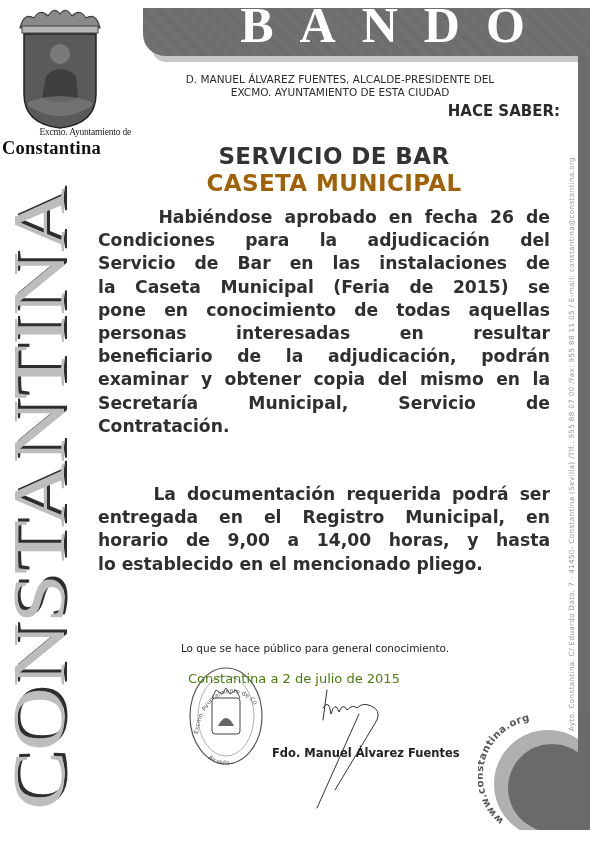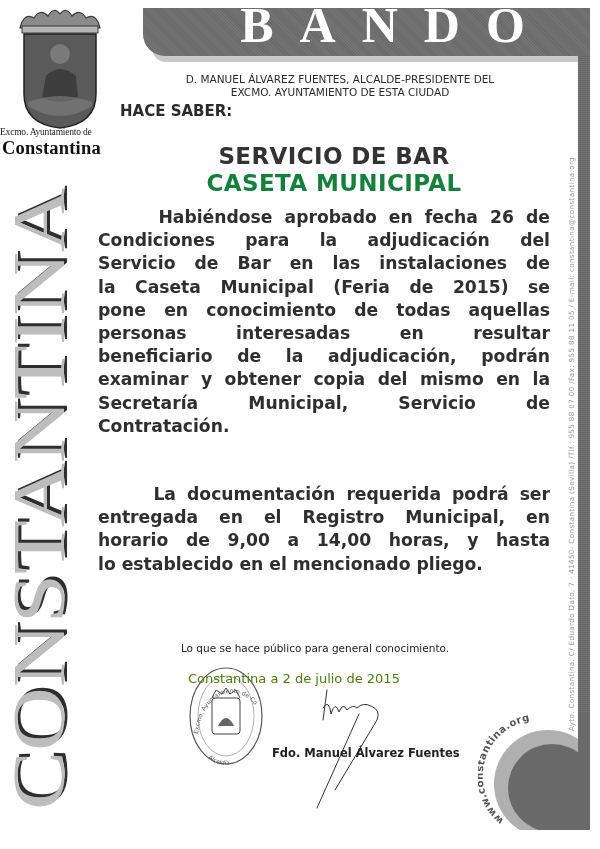--- a/index.html
+++ b/index.html
@@ -4,21 +4,21 @@
   <style>
     html, body { margin: 0; padding: 0; }
     body {
       width: 600px; height: 849px; background: #ffffff; position: relative; overflow: hidden;
       font-family: "DejaVu Sans", sans-serif; color: #2b2b2b;
     }
     .abs { position: absolute; }
 
     
     .crest { left: 14px; top: 6px; width: 92px; height: 124px; }
-    .crest-caption { left: 0; top: 127px; width: 115px; font-family: "Liberation Serif", serif; font-size: 9.5px; color: #222; text-align: left; letter-spacing: -0.2px; }
+    .crest-caption { left: 0; top: 127px; width: 115px; font-family: "Liberation Serif", serif; font-size: 9.5px; color: #222; text-align: right; letter-spacing: -0.2px; padding-left: 16px; }
     .crest-name { left: 2px; top: 138px; width: 112px; font-family: "Liberation Serif", serif; font-weight: bold; font-size: 18.5px; color: #111; letter-spacing: 0.2px; }
 
     
     .vert-word {
       left: 6px; top: 182px; width: 70px; height: 628px;
     }
     .vert-word svg { width: 100%; height: 100%; }
 
     
     .banner-shadow { left: 152px; top: 46px; width: 432px; height: 16px; background: #c8c8c8; border-bottom-left-radius: 14px; }
@@ -37,24 +37,24 @@
       position: absolute; left: 50%; top: 50%;
       transform: translate(-50%, -50%) rotate(-90deg);
       white-space: nowrap; font-size: 7.2px; color: #9a9a9a; letter-spacing: 0.35px;
     }
 
     
     .web-badge { left: 478px; top: 712px; width: 112px; height: 118px; }
 
     
     .intro { left: 120px; top: 73px; width: 440px; text-align: center; font-size: 10.5px; line-height: 13px; color: #2a2a2a; }
-    .intro-strong { left: 120px; top: 102px; width: 440px; text-align: left; font-size: 15px; font-weight: bold; color: #2a2a2a; }
+    .intro-strong { left: 120px; top: 102px; width: 440px; text-align: right; font-size: 15px; font-weight: bold; color: #2a2a2a; }
 
     .title1 { left: 100px; top: 143px; width: 468px; text-align: center; font-size: 23px; font-weight: bold; color: #333; line-height: 27px; letter-spacing: 0.4px; }
-    .title2 { left: 100px; top: 170px; width: 468px; text-align: center; font-size: 23px; font-weight: bold; color: #15803d; line-height: 27px; letter-spacing: 0.4px; }
+    .title2 { left: 100px; top: 170px; width: 468px; text-align: center; font-size: 23px; font-weight: bold; color: #a16207; line-height: 27px; letter-spacing: 0.4px; }
 
     .para { left: 98px; width: 452px; font-size: 17.2px; font-weight: bold; color: #2f2f2f; line-height: 23.2px; text-align: justify; }
     .para .line { display: block; text-align: justify; text-align-last: justify; height: 23.2px; white-space: nowrap; }
     .para .line.last { text-align-last: left; }
     .p1 { top: 206px; }
     .p2 { top: 483px; }
 
     .closing { left: 120px; top: 642px; width: 390px; text-align: center; font-size: 10.5px; color: #222; }
     .place-date { left: 188px; top: 671px; width: 250px; font-size: 13px; color: #4d7c0f; }
     .signature { left: 305px; top: 680px; width: 90px; height: 130px; }

